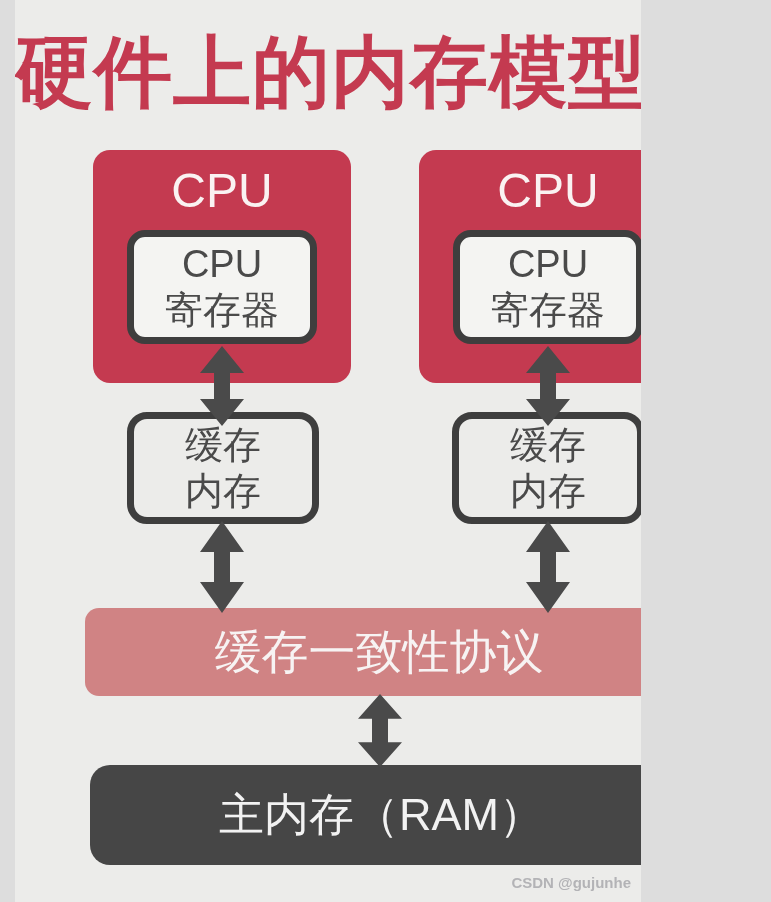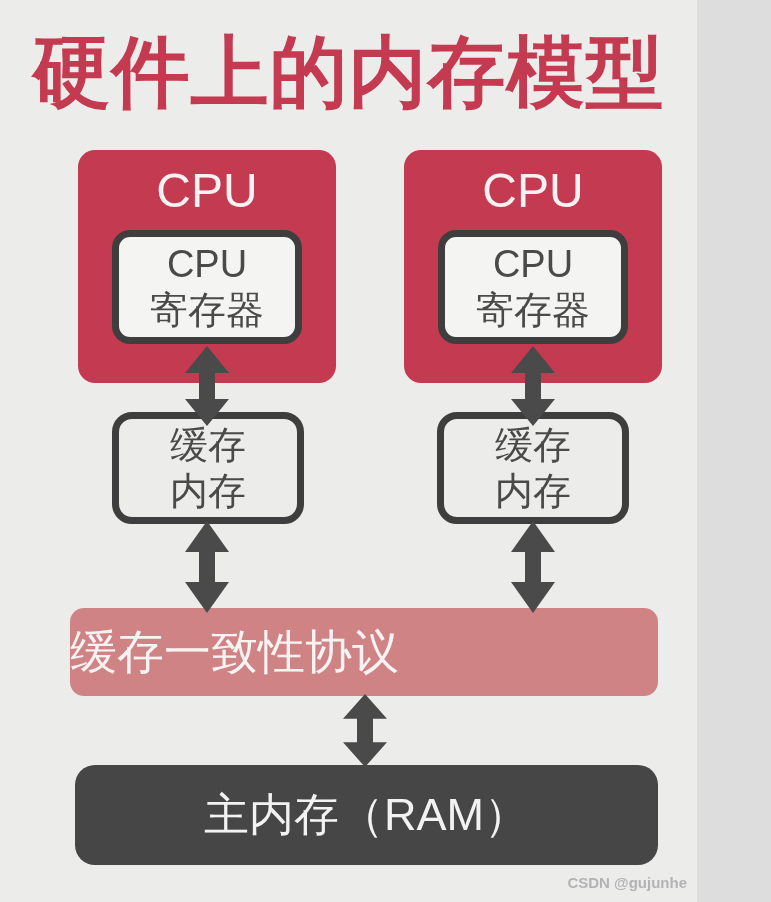--- a/index.html
+++ b/index.html
@@ -14,24 +14,25 @@
     --text-dark: #4A4A4A;
     --watermark-gray: #B3B3B6;
   }
   * { margin: 0; padding: 0; box-sizing: border-box; }
   html, body {
     font-family: "Liberation Sans", "DejaVu Sans", sans-serif;
     background: #dddddd;
   }
   .canvas {
     position: relative;
-    width: 697px;
+    width: 626px;
     height: 902px;
     background: var(--background, #ECECEA);
     overflow: hidden;
+    margin-left: 15px;
   }
   .title {
     position: absolute;
     top: 20px;
     left: 0;
     width: 100%;
     text-align: center;
     font-size: 78px;
     font-weight: bold;
     letter-spacing: 1px;
@@ -110,20 +111,21 @@
   .arrow.c-mid   { left: 342px; top: 694px; height: 73px; }
   .protocol-bar {
     position: absolute;
     left: 70px;
     top: 608px;
     width: 588px;
     height: 88px;
     background: var(--protocol-pink, #D08384);
     border-radius: 14px;
     display: flex;
+    justify-content: center;
     align-items: center;
     color: #F7F3F3;
     font-size: 47px;
     z-index: 1;
   }
   .ram-bar {
     position: absolute;
     left: 75px;
     top: 765px;
     width: 583px;

